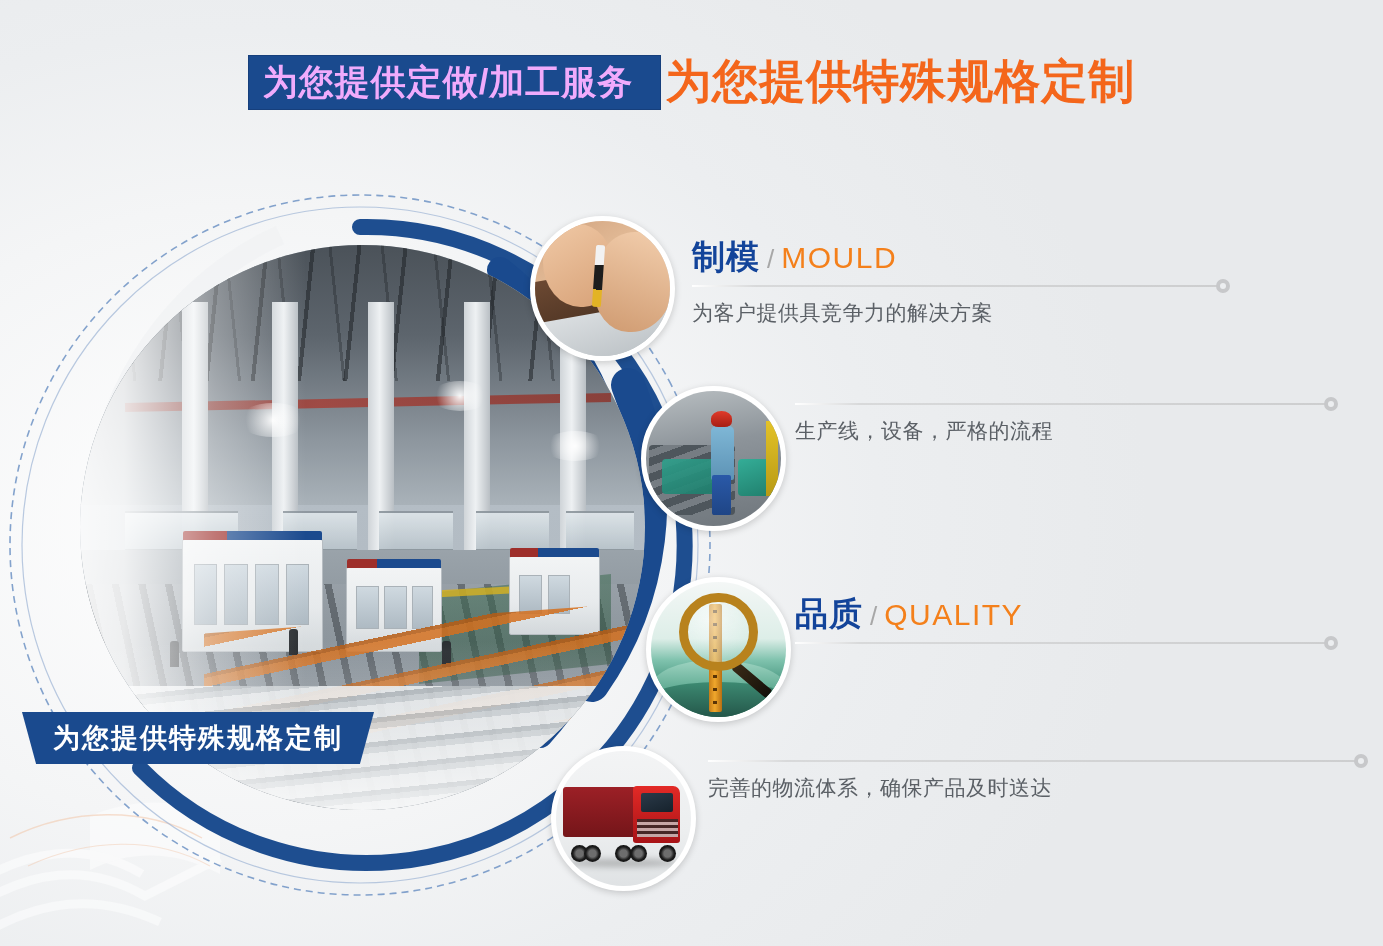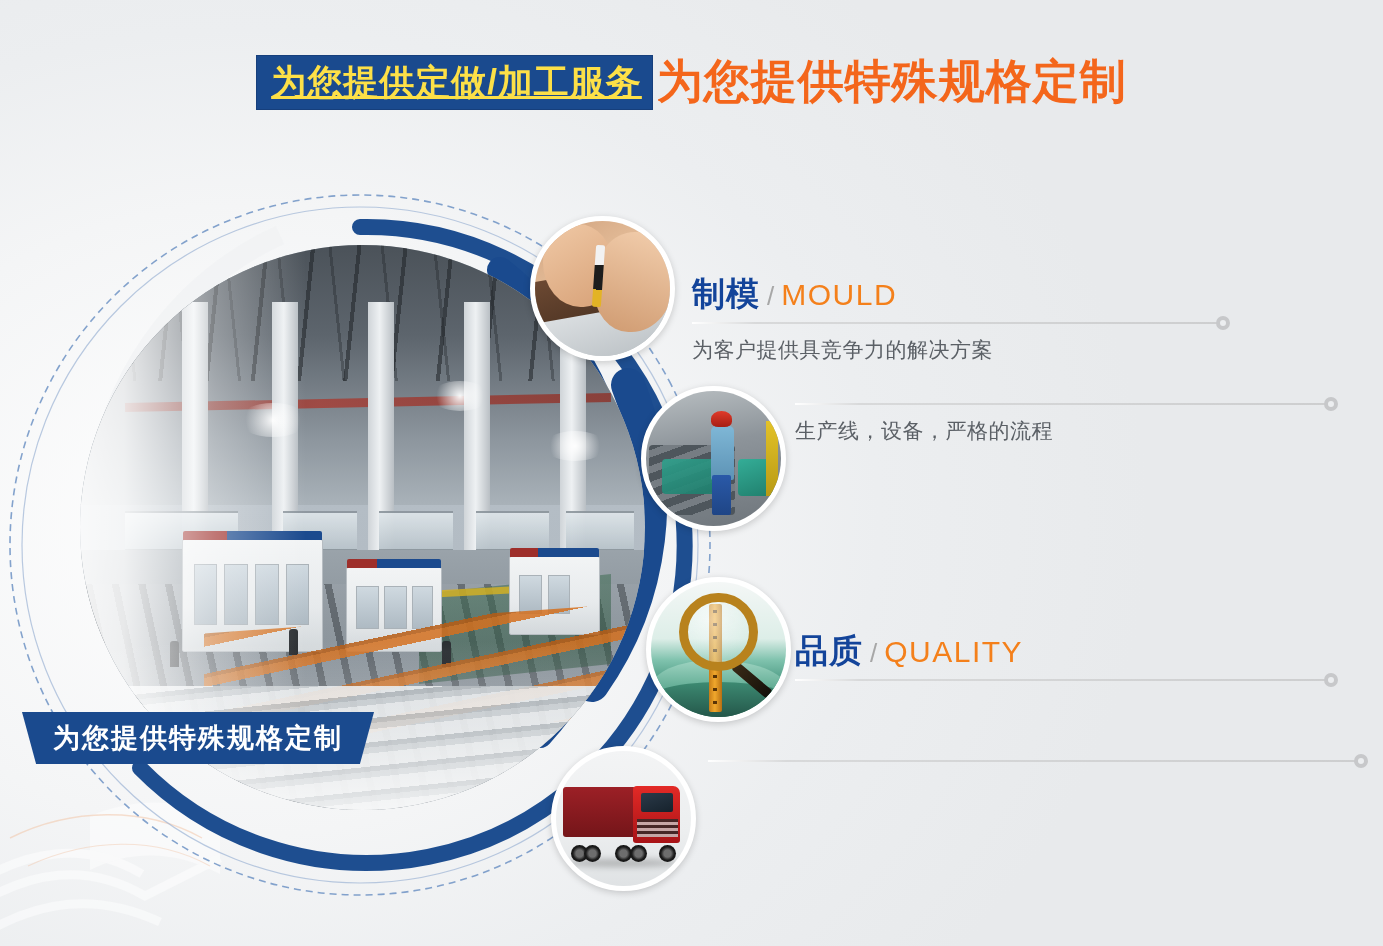--- a/index.html
+++ b/index.html
@@ -37,27 +37,26 @@
     width: 1383px;
     text-align: center;
     white-space: nowrap;
     line-height: 1;
   }
 
   #title-badge {
     display: inline-block;
     vertical-align: middle;
     background: #1a4a8e;
-    color: #fde047;
+    color: #f0abfc;
     font-size: 35px;
     font-weight: bold;
     letter-spacing: 1px;
-    padding: 8px 10px 10px 14px;
+    padding: 8px 27px 10px 14px;
     border: 1px solid #163f7c;
-    text-decoration: underline;
   }
 
   #title-accent {
     display: inline-block;
     vertical-align: middle;
     color: #f4661b;
     font-size: 46px;
     font-weight: bold;
     letter-spacing: 1px;
     margin-left: 4px;
@@ -251,21 +250,20 @@
   }
 
   .thumb-img { position: absolute; inset: 0; overflow: hidden; }
 
   .item-text { position: absolute; }
 
   .item-title {
     white-space: nowrap;
     line-height: 1;
     margin-bottom: 12px;
-    margin-top: 37px;
   }
 
   .t-cn {
     font-size: 33px;
     font-weight: bold;
     color: #13449a;
     letter-spacing: 1px;
   }
 
   .t-sep {
@@ -533,16 +531,17 @@
           <div class="wheel" style="left:55%;"></div>
           <div class="wheel" style="left:76%;"></div>
         </div>
       </div>
     </div>
 
     <div class="item-text" style="left:708px; top:760px; width:660px; pointer-events:auto;">
       <div class="item-rule" style="width:652px;">
         <span class="rule-dot"></span>
       </div>
+      <div class="item-desc">完善的物流体系，确保产品及时送达</div>
     </div>
   </div>
 
 </div>
 
 </body></html>

